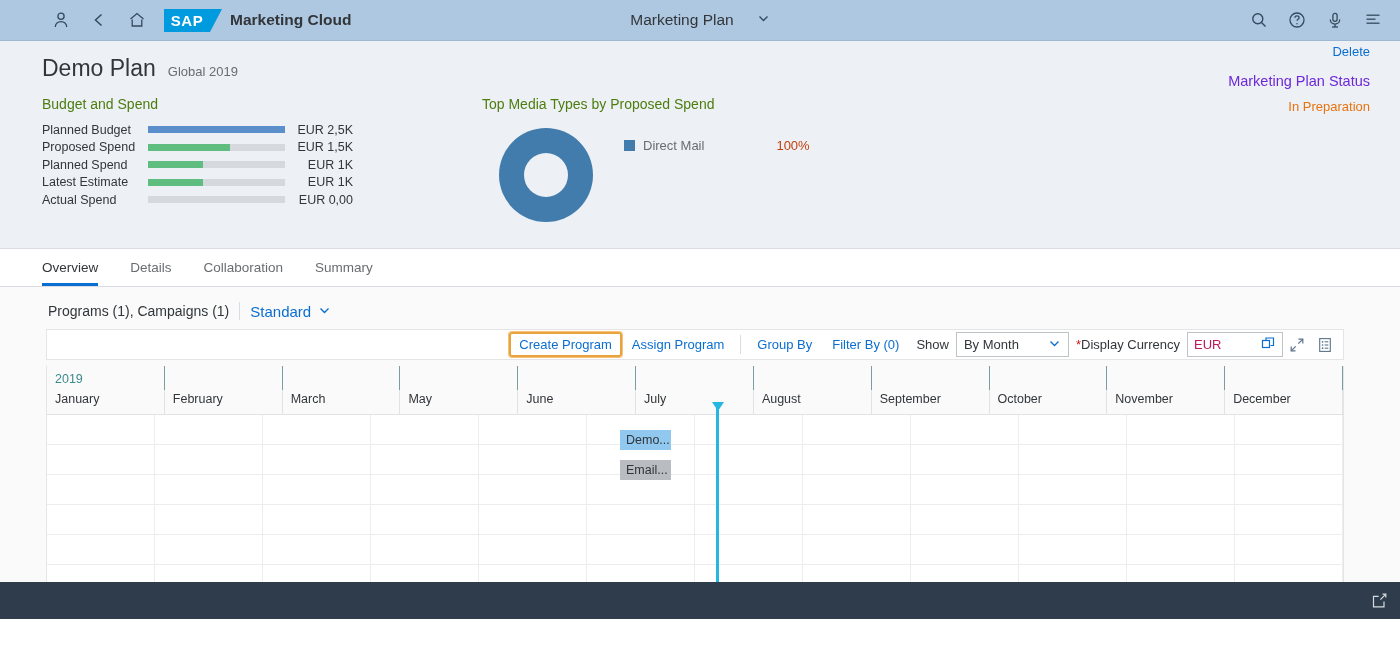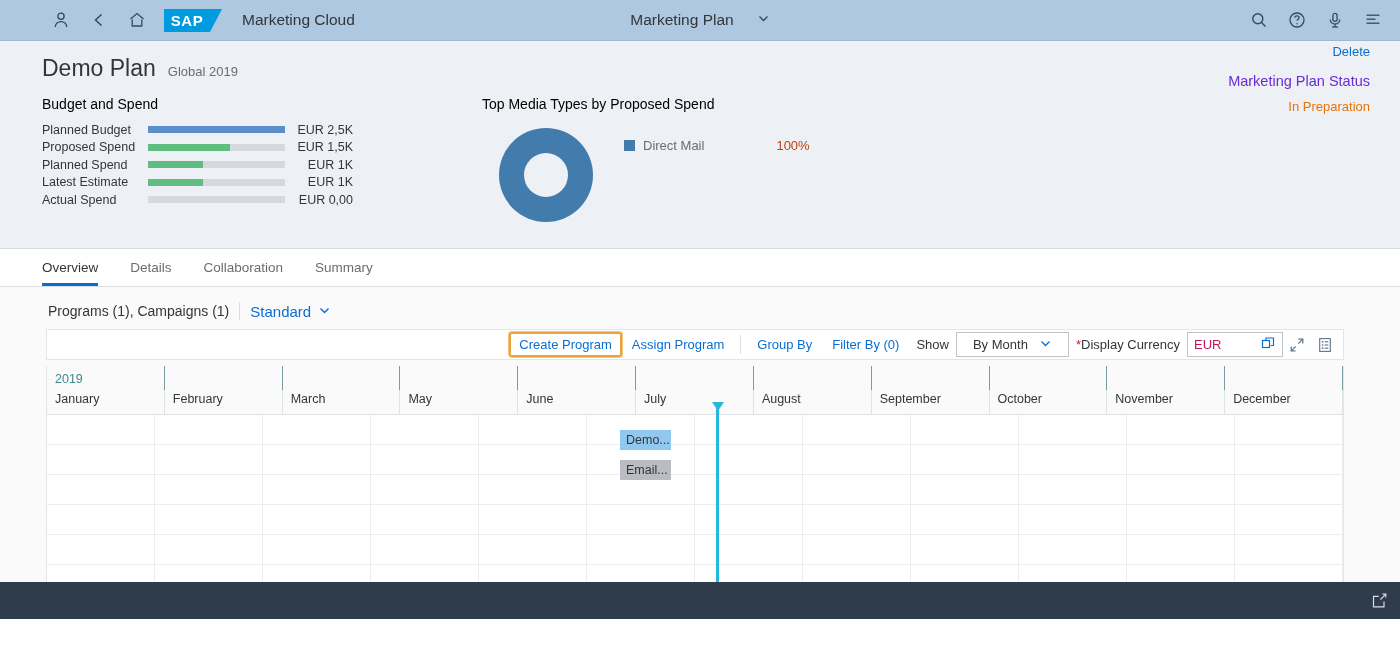--- a/index.html
+++ b/index.html
@@ -39,22 +39,22 @@
     color: #fff; font-weight: bold; font-size: 15px;
     letter-spacing: 0.5px;
     font-family: "Liberation Sans", sans-serif;
   }
   #sap-logo .saptri {
     width: 0; height: 0;
     border-top: 23px solid #009ade;
     border-right: 12px solid transparent;
   }
   #shell-app-name {
-    margin-left: 20px;
-    font-size: 15.5px; color: #32363a;
+    margin-left: 8px;
+    font-size: 15.5px; color: #32363a; font-weight: bold;
   }
   #shell-center {
     position: absolute; left: 0; right: 0;
     display: flex; align-items: center; justify-content: center;
     pointer-events: none;
   }
   #shell-title-btn {
     display: flex; align-items: center; gap: 23px;
     font-size: 15.5px; color: #32363a;
     pointer-events: auto; cursor: pointer;
@@ -81,21 +81,21 @@
 
   #header-content {
     display: flex;
     padding: 0 30px 0 42px;
     margin-top: 14px;
     position: relative;
   }
 
   
   #budget-block { width: 430px; }
-  .sec-title { font-size: 14px; color: #000000; margin-bottom: 9px; }
+  .sec-title { font-size: 14px; color: #4d7c0f; margin-bottom: 9px; }
   .bsrow {
     display: flex; align-items: center;
     height: 17.5px;
     font-size: 12.5px; color: #32363a;
   }
   .bs-label { width: 100px; flex: 0 0 100px; }
   .bs-track {
     width: 137px; flex: 0 0 137px;
     height: 7px; background: #d5d9dd;
     margin: 0 6px; position: relative; overflow: hidden;
@@ -173,21 +173,21 @@
     box-shadow: 0 0 0 1px #f5c37d;
     color: #0a6ed1; padding: 0 8px;
     height: 25px; line-height: 21px;
   }
   .tb-sep { width: 1px; height: 19px; background: #d9dde1; margin: 0 6px; }
   .tb-text { font-size: 13px; color: #32363a; padding: 0 7px; white-space: nowrap; }
   .tb-text .req { color: #cc1919; }
   .tb-select {
     border: 1px solid #bfc4c9; background: #fff; height: 25px;
     display: flex; align-items: center; justify-content: space-between;
-    width: 113px; padding: 0 16px; font-size: 13px; color: #32363a;
+    width: 113px; padding: 0 7px; font-size: 13px; color: #32363a;
     cursor: pointer;
   }
   .tb-input {
     border: 1px solid #bfc4c9; background: #fff; height: 25px;
     display: flex; align-items: center; justify-content: space-between;
     width: 96px; padding: 0 6px; font-size: 13px; color: #be185d;
   }
   .tb-icon {
     width: 28px; height: 25px; display: flex; align-items: center;
     justify-content: center; cursor: pointer; color: #5b738b;

